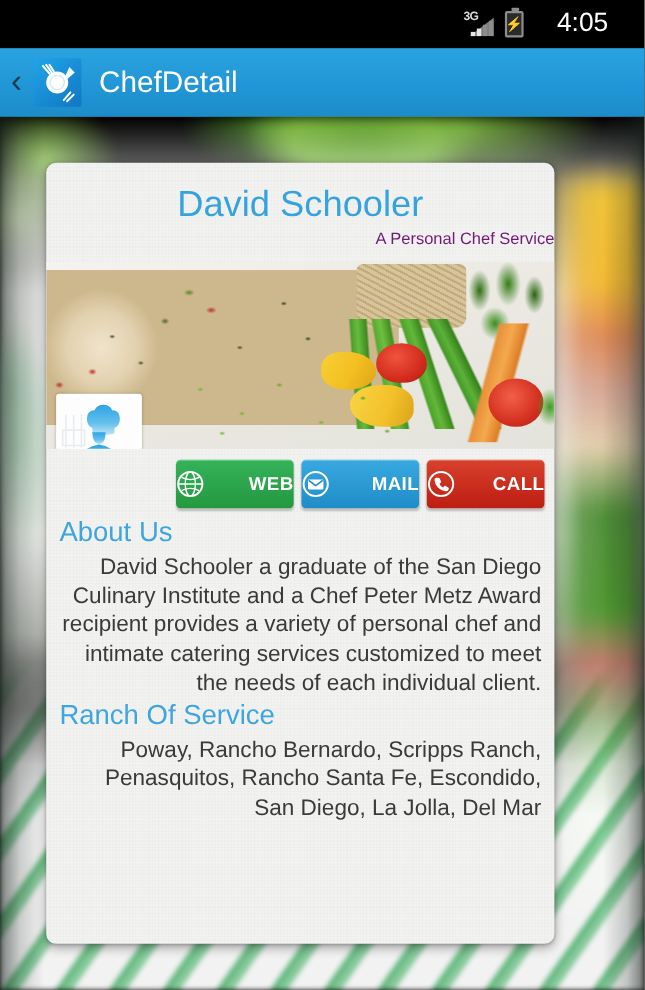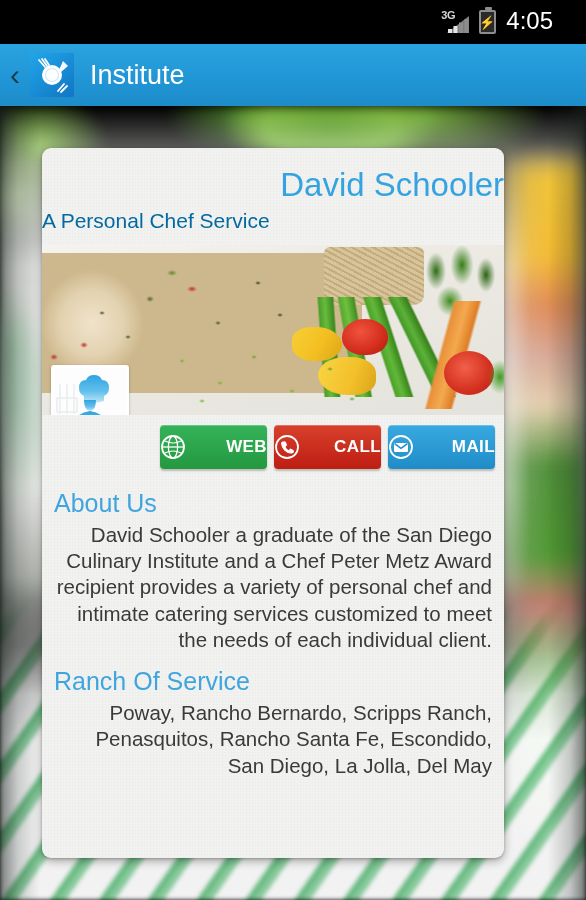--- a/index.html
+++ b/index.html
@@ -31,21 +31,21 @@
     content:"";position:absolute;left:4px;top:-5px;width:7px;height:3px;
     background:#8d8d8d;border-radius:1px;
   }
   .batt-bolt{
     position:absolute;left:50%;top:50%;transform:translate(-50%,-50%);
     color:#cfcfcf;font-size:13px;line-height:1;
   }
   .clock{
     color:#ffffff;font-size:24px;letter-spacing:0px;
     font-family:"Liberation Sans", sans-serif;
-    padding-left:2px;padding-bottom:2px;
+    padding-left:2px;padding-bottom:2px;margin-left:20px;
   }
 
   
   .action-bar{
     position:absolute;left:0;top:44px;width:586px;height:62px;
     background:#2196d6; display:flex;align-items:center;
     box-shadow:0 1px 2px rgba(0,0,0,.25);
   }
   .actionbar-shade{
     position:absolute;left:0;top:0;width:586px;height:62px;
@@ -146,25 +146,25 @@
   .card-texture{
     position:absolute;inset:0;
     background:
       repeating-linear-gradient(0deg, rgba(0,0,0,.012) 0px, rgba(0,0,0,.012) 1px, rgba(255,255,255,0) 1px, rgba(255,255,255,0) 3px),
       repeating-linear-gradient(90deg, rgba(0,0,0,.012) 0px, rgba(0,0,0,.012) 1px, rgba(255,255,255,0) 1px, rgba(255,255,255,0) 3px);
     pointer-events:none;
   }
   .card-inner{position:relative;z-index:2;}
 
   .chef-name{
-    text-align:right;color:#35a3e0;font-size:33px;
+    text-align:center;color:#35a3e0;font-size:33px;
     padding-top:18px;letter-spacing:0px;font-weight:normal;
   }
   .chef-tagline{
-    text-align:left;color:#0369a1;font-size:21px;
+    text-align:right;color:#701a75;font-size:15px;
     padding-top:5px;padding-bottom:12px;
   }
 
   
   .food-photo{
     position:relative;width:462px;height:170px;overflow:hidden;
     background:#e9e8e2;
   }
   .food-plate{
     position:absolute;inset:0;
@@ -288,21 +288,21 @@
     box-shadow:0 2px 2px rgba(0,0,0,.22), inset 0 1px 0 rgba(255,255,255,.25);
   }
   .abtn.web{background:linear-gradient(to bottom,#35b35a 0%,#23983f 100%);}
   .abtn.mail{background:linear-gradient(to bottom,#38a9e0 0%,#1f8cc8 100%);}
   .abtn.call{background:linear-gradient(to bottom,#d8402c 0%,#bd1e12 100%);}
   .abtn svg{flex:none;}
 
   
   .sect{padding:0 12px;}
   .sect-title{
-    color:#3fa5df;font-size:25px;margin-top:14px;margin-bottom:4px;
+    color:#3fa5df;font-size:25px;margin-top:2px;margin-bottom:4px;
     font-weight:normal;
   }
   .sect-body{
     color:#3a3a3a;font-size:20.5px;line-height:1.28;text-align:right;
   }
 </style>
 </head>
 <body>
 
 <div class="status-bar">
@@ -332,21 +332,21 @@
       <g stroke="#ffffff" stroke-width="1.8" stroke-linecap="round">
         <line x1="9" y1="7" x2="15" y2="14"></line>
         <line x1="12" y1="6" x2="17" y2="13"></line>
         <line x1="15" y1="6" x2="19" y2="12"></line>
         <line x1="34" y1="31" x2="28" y2="38"></line>
         <line x1="37" y1="33" x2="31" y2="39"></line>
       </g>
       <path d="M33 8 L38 13 L31 19 L29 17 Z" fill="#ffffff" opacity=".95"></path>
     </svg>
   </div>
-  <div class="appbar-title">Institute</div>
+  <div class="appbar-title">ChefDetail</div>
 </div>
 
 <div class="bg-photo">
   <div class="bg-layer bg-greens"></div>
   <div class="bg-layer bg-whiteplate"></div>
   <div class="bg-layer bg-leftgreen"></div>
   <div class="bg-layer bg-rightveg"></div>
   <div class="bg-stripes"></div>
   <div class="bg-layer bg-darkedges"></div>
 </div>
@@ -402,43 +402,43 @@
         <svg width="26" height="26" viewBox="0 0 26 26">
           <circle cx="13" cy="13" r="11" fill="none" stroke="#ffffff" stroke-width="1.8"></circle>
           <ellipse cx="13" cy="13" rx="4.6" ry="11" fill="none" stroke="#ffffff" stroke-width="1.3"></ellipse>
           <line x1="2" y1="13" x2="24" y2="13" stroke="#ffffff" stroke-width="1.3"></line>
           <path d="M5 7 q8 4 16 0" fill="none" stroke="#ffffff" stroke-width="1.1"></path>
           <path d="M5 19 q8 -4 16 0" fill="none" stroke="#ffffff" stroke-width="1.1"></path>
         </svg>
         <span>WEB</span>
       </button>
 
-      <button class="abtn call">
-        <svg width="26" height="26" viewBox="0 0 26 26">
-          <circle cx="13" cy="13" r="11" fill="none" stroke="#ffffff" stroke-width="1.8"></circle>
-          <path d="M9.6 7.4 q1.6 -0.6 2.3 0.9 l1 2.1 q0.4 0.9 -0.5 1.6 l-0.9 0.7 q0.9 2.4 3.3 3.5 l0.7 -1 q0.7 -0.9 1.6 -0.4 l2.1 1.1 q1.4 0.8 0.6 2.3 q-0.9 1.6 -2.9 1.4 q-4 -0.5 -6.8 -3.4 q-2.8 -2.9 -3.1 -6.6 q-0.2 -1.9 1.6 -2.2 z" fill="#ffffff"></path>
-        </svg>
-        <span>CALL</span>
-      </button>
-
       <button class="abtn mail">
         <svg width="26" height="26" viewBox="0 0 26 26">
           <circle cx="13" cy="13" r="11" fill="none" stroke="#ffffff" stroke-width="1.8"></circle>
           <rect x="6" y="9" width="14" height="9" rx="1.2" fill="#ffffff"></rect>
           <path d="M6.6 9.6 L13 14.4 L19.4 9.6" fill="none" stroke="#1f8cc8" stroke-width="1.4" stroke-linejoin="round"></path>
         </svg>
         <span>MAIL</span>
       </button>
 
+      <button class="abtn call">
+        <svg width="26" height="26" viewBox="0 0 26 26">
+          <circle cx="13" cy="13" r="11" fill="none" stroke="#ffffff" stroke-width="1.8"></circle>
+          <path d="M9.6 7.4 q1.6 -0.6 2.3 0.9 l1 2.1 q0.4 0.9 -0.5 1.6 l-0.9 0.7 q0.9 2.4 3.3 3.5 l0.7 -1 q0.7 -0.9 1.6 -0.4 l2.1 1.1 q1.4 0.8 0.6 2.3 q-0.9 1.6 -2.9 1.4 q-4 -0.5 -6.8 -3.4 q-2.8 -2.9 -3.1 -6.6 q-0.2 -1.9 1.6 -2.2 z" fill="#ffffff"></path>
+        </svg>
+        <span>CALL</span>
+      </button>
+
     </div>
 
     <div class="sect">
       <div class="sect-title">About Us</div>
       <div class="sect-body">David Schooler a graduate of the San Diego Culinary Institute and a Chef Peter Metz Award recipient provides a variety of personal chef and intimate catering services customized to meet the needs of each individual client.</div>
     </div>
 
     <div class="sect">
       <div class="sect-title">Ranch Of Service</div>
-      <div class="sect-body">Poway, Rancho Bernardo, Scripps Ranch, Penasquitos, Rancho Santa Fe, Escondido, San Diego, La Jolla, Del May</div>
+      <div class="sect-body">Poway, Rancho Bernardo, Scripps Ranch, Penasquitos, Rancho Santa Fe, Escondido, San Diego, La Jolla, Del Mar</div>
     </div>
 
   </div>
 </div>
 
 </body></html>

